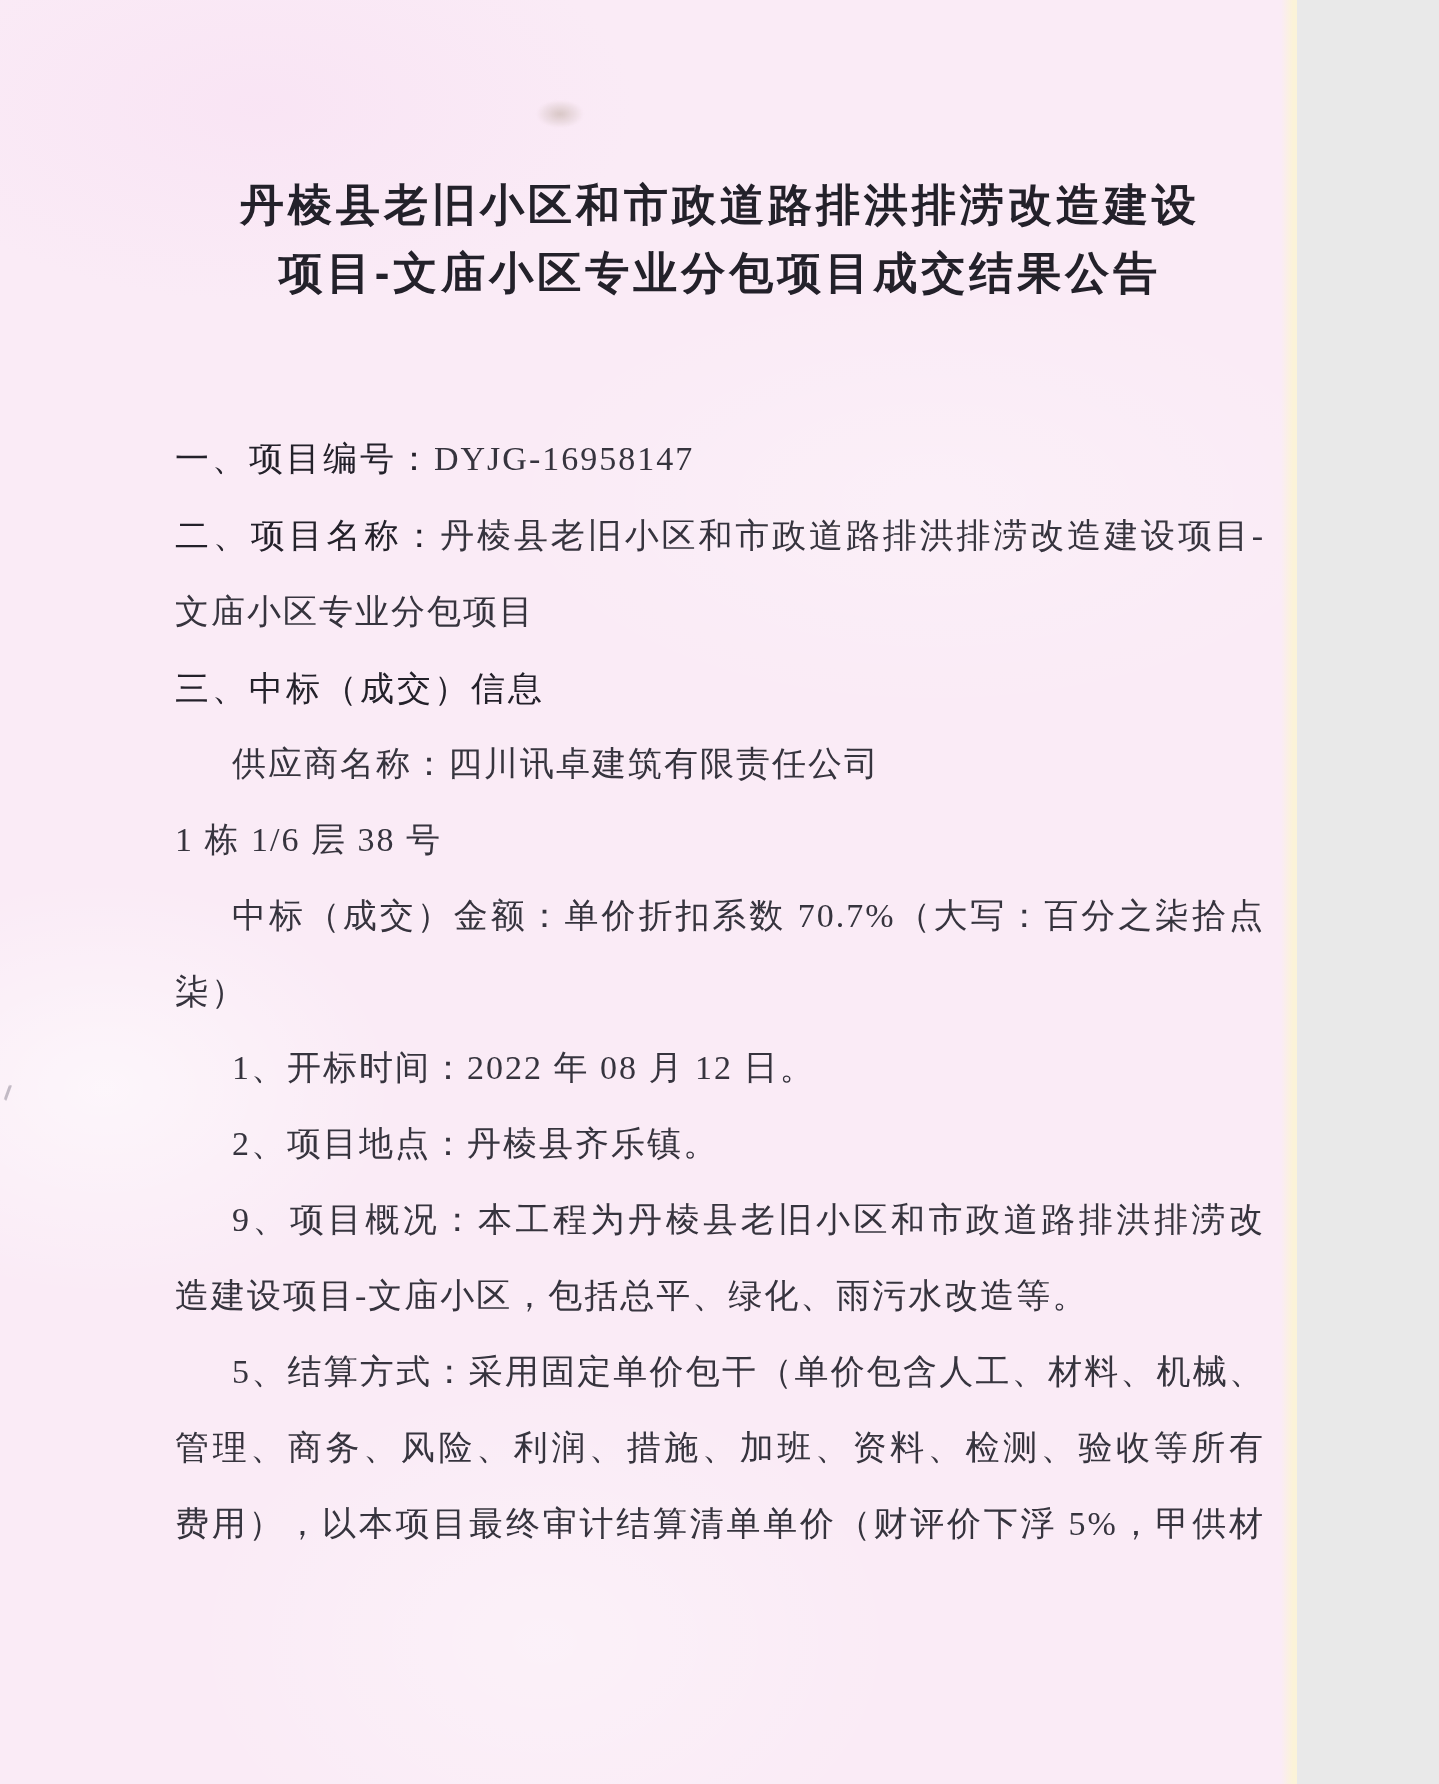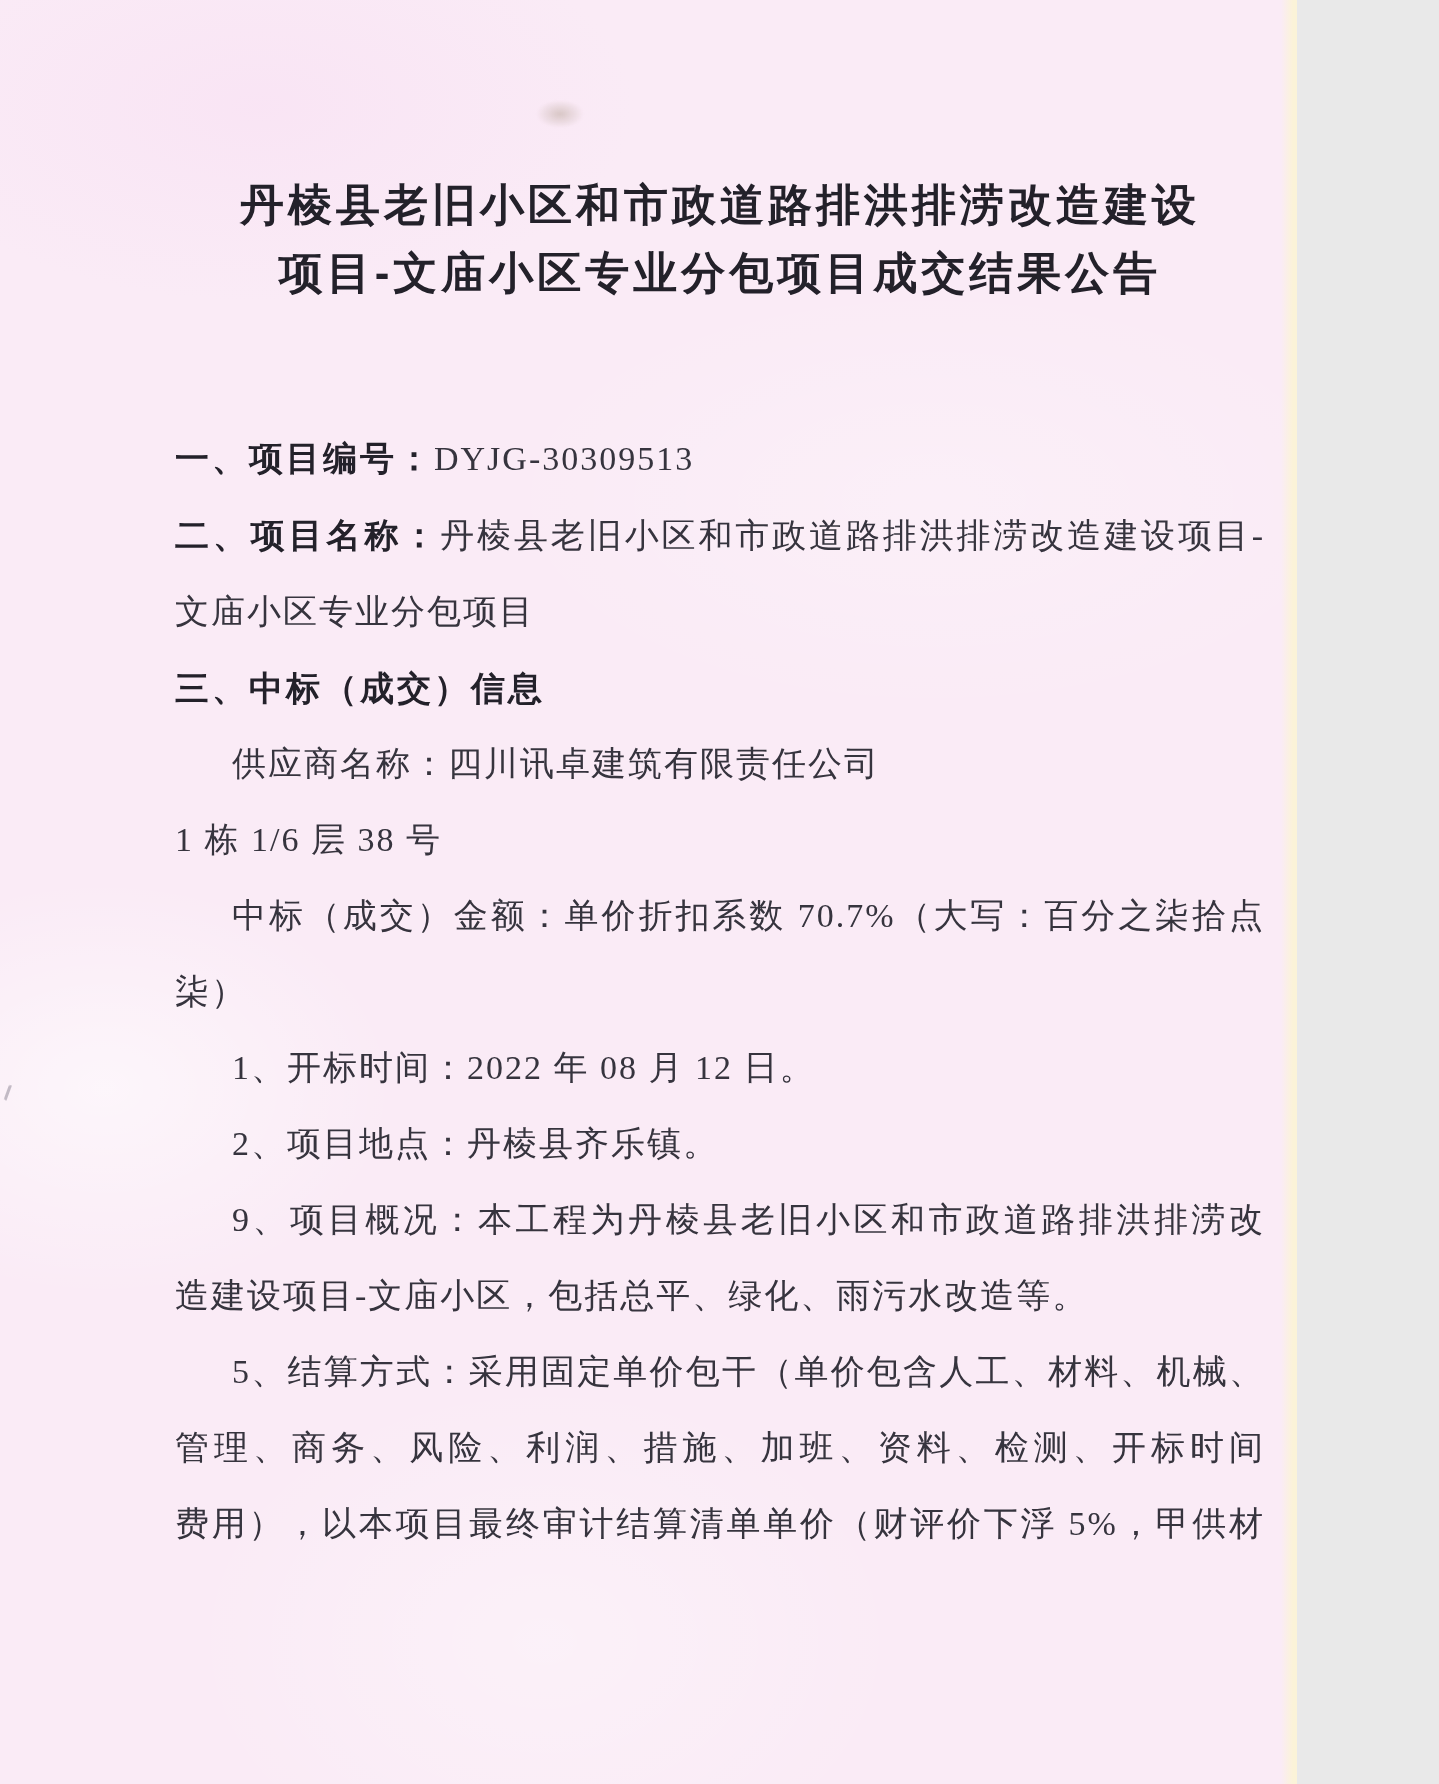--- a/index.html
+++ b/index.html
@@ -54,38 +54,38 @@
     letter-spacing:2px;
     white-space:nowrap;
   }
   .full{
     text-align:justify;
     text-align-last:justify;
   }
   .ind{text-indent:57px;}
   .hd{
     font-family:"Liberation Sans", sans-serif;
-    font-weight:700;
+    font-weight:400;
     color:#23212a;
     letter-spacing:3px;
   }
 </style>
 </head>
 <body>
 
 <div class="page">
 
   <h1 class="title">
     <span class="tl">丹棱县老旧小区和市政道路排洪排涝改造建设</span>
     <span class="tl">项目-文庙小区专业分包项目成交结果公告</span>
   </h1>
 
   <div class="body-col">
 
-    <p class="line"><span class="hd">一、项目编号：</span><span>DYJG-30309513</span></p>
+    <p class="line"><span class="hd">一、项目编号：</span><span>DYJG-16958147</span></p>
 
     <p class="line full"><span class="hd">二、项目名称：</span><span>丹棱县老旧小区和市政道路排洪排涝改造建设项目-</span></p>
 
     <p class="line">文庙小区专业分包项目</p>
 
     <p class="line hd">三、中标（成交）信息</p>
 
     <p class="line ind">供应商名称：四川讯卓建筑有限责任公司</p>
 
 
@@ -100,21 +100,21 @@
 
     <p class="line ind">2、项目地点：丹棱县齐乐镇。</p>
 
     <p class="line ind full">9、项目概况：本工程为丹棱县老旧小区和市政道路排洪排涝改</p>
 
     <p class="line">造建设项目-文庙小区，包括总平、绿化、雨污水改造等。</p>
 
 
     <p class="line ind full">5、结算方式：采用固定单价包干（单价包含人工、材料、机械、</p>
 
-    <p class="line full">管理、商务、风险、利润、措施、加班、资料、检测、开标时间</p>
+    <p class="line full">管理、商务、风险、利润、措施、加班、资料、检测、验收等所有</p>
 
     <p class="line full">费用），以本项目最终审计结算清单单价（财评价下浮 5%，甲供材</p>
 
   </div>
 
   <div class="smudge"></div>
   <div class="stray-mark"></div>
   <div class="edge-strip"></div>
 
 </div>

